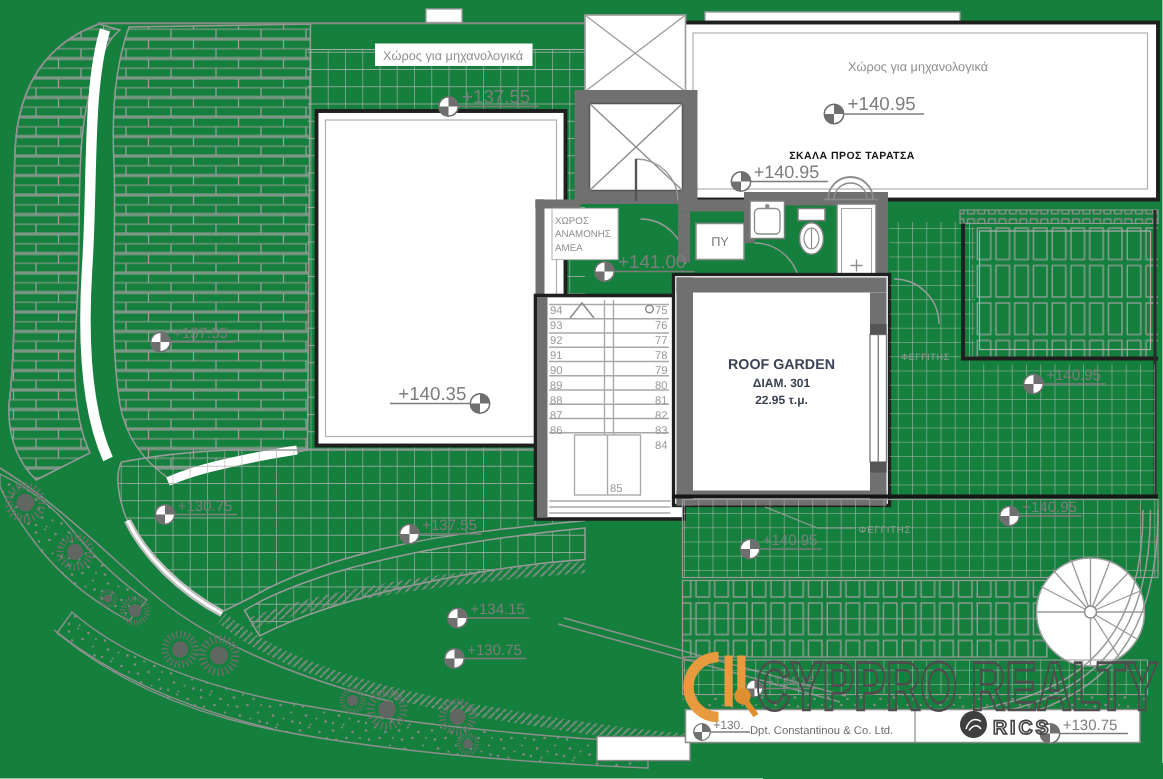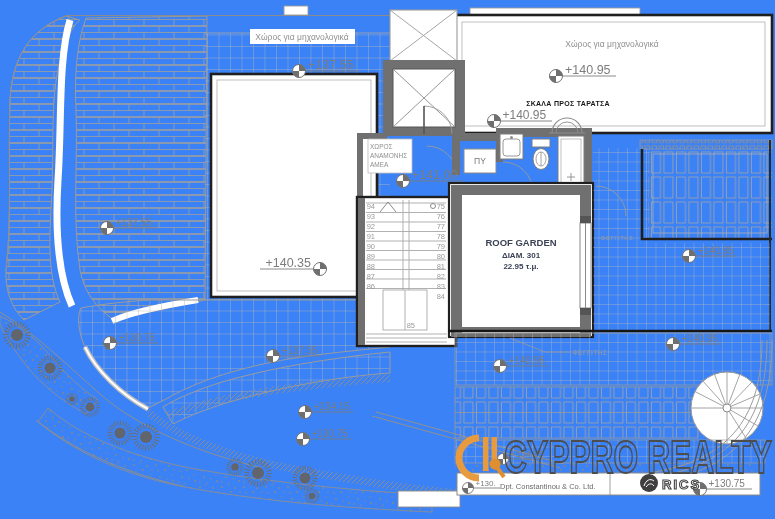--- a/index.html
+++ b/index.html
@@ -1,16 +1,16 @@
 <!DOCTYPE html>
 <html><head>
 <meta charset="utf-8">
 <style>
   html,body{margin:0;padding:0;background:#ffffff;}
-  .canvas{position:relative;width:775px;height:519px;background:#3b82f6;overflow:hidden;
+  .canvas{position:relative;width:775px;height:519px;background:#15803d;overflow:hidden;
           font-family:"Liberation Sans","DejaVu Sans",sans-serif;}
   svg text{font-family:"Liberation Sans","DejaVu Sans",sans-serif;}
 </style>
 </head>
 <body>
 
 <div class="canvas">
 <svg width="775" height="519" viewBox="0 0 775 519">
   <defs>
 

